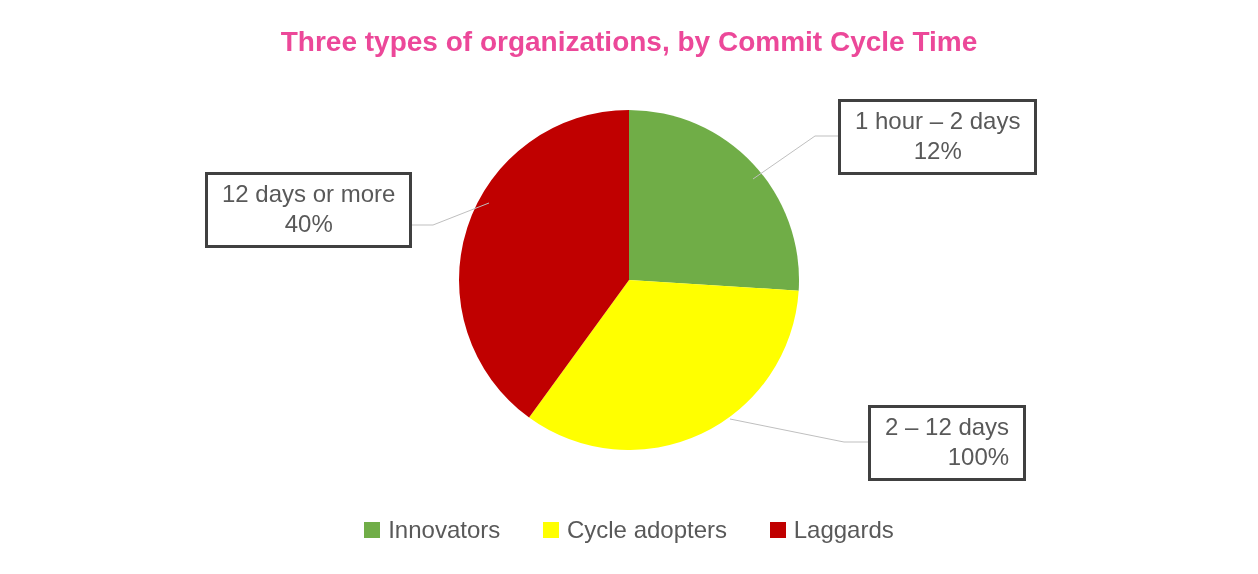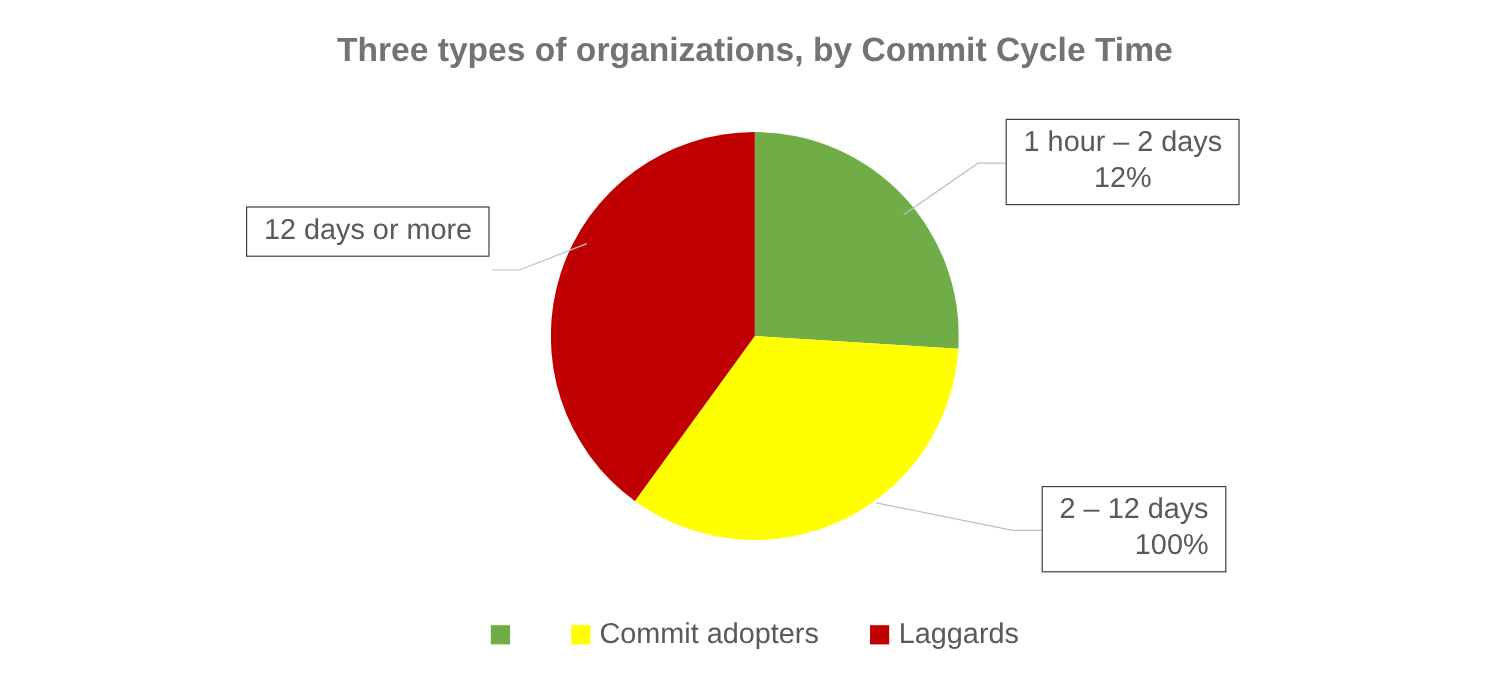--- a/index.html
+++ b/index.html
@@ -17,32 +17,32 @@
     height: 574px;
   }
   .chart-title {
     position: absolute;
     top: 26px;
     left: 0;
     width: 100%;
     text-align: center;
     font-size: 28px;
     font-weight: 700;
-    color: #737373;
+    color: #ec4899;
   }
   .pie-wrap {
     position: absolute;
     left: 459px;
     top: 110px;
     width: 340px;
     height: 340px;
   }
   .callout-box {
     position: absolute;
-    border: 1px solid #404040;
+    border: 3px solid #404040;
     background: #ffffff;
     padding: 4px 14px 6px 14px;
     color: #595959;
     font-size: 24px;
     line-height: 1.25;
     text-align: center;
     white-space: nowrap;
   }
   .leader {
     position: absolute;
@@ -103,29 +103,31 @@
     <div>12%</div>
   </div>
 
   <div class="callout-box" style="left:868px; top:405px;text-align:right;">
     <div>2 – 12 days</div>
     <div>100%</div>
   </div>
 
   <div class="callout-box" style="left:205px; top:172px;">
     <div>12 days or more</div>
+    <div>40%</div>
   </div>
 
   <div class="legend">
     <span class="legend-item">
       <span class="swatch" style="background:#70ad47"></span>
+      <span>Innovators</span>
     </span>
     <span class="legend-item">
       <span class="swatch" style="background:#ffff00"></span>
-      <span>Commit adopters</span>
+      <span>Cycle adopters</span>
     </span>
     <span class="legend-item">
       <span class="swatch" style="background:#c00000"></span>
       <span>Laggards</span>
     </span>
   </div>
 
 </div>
 
 </body></html>

